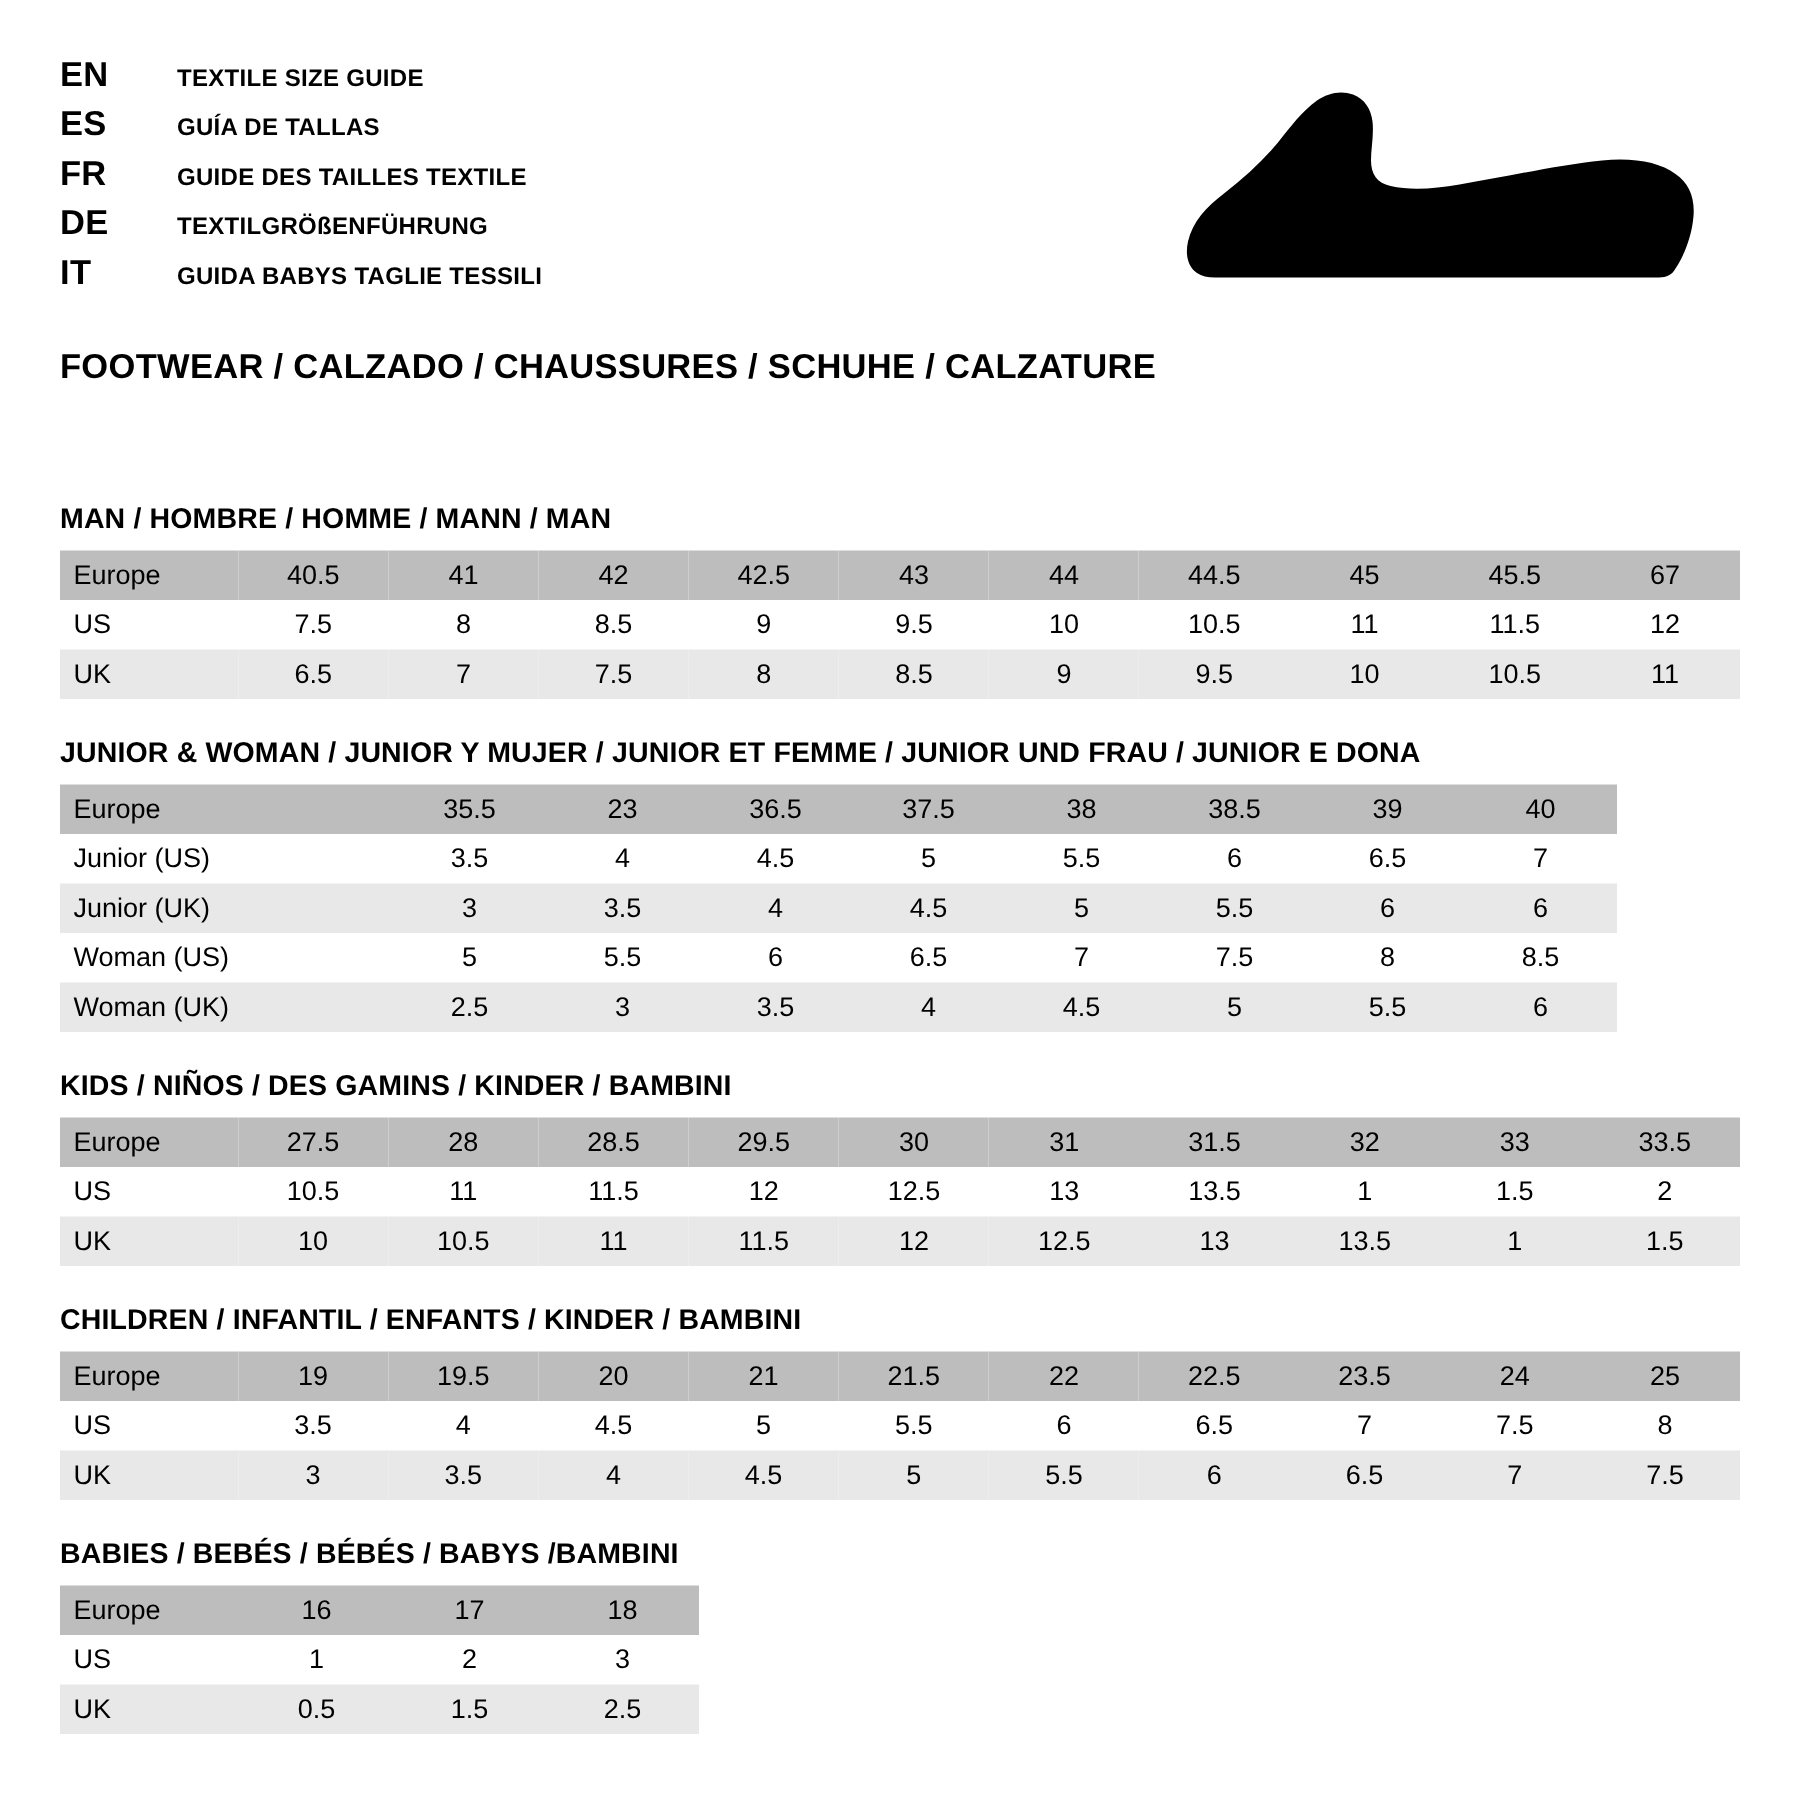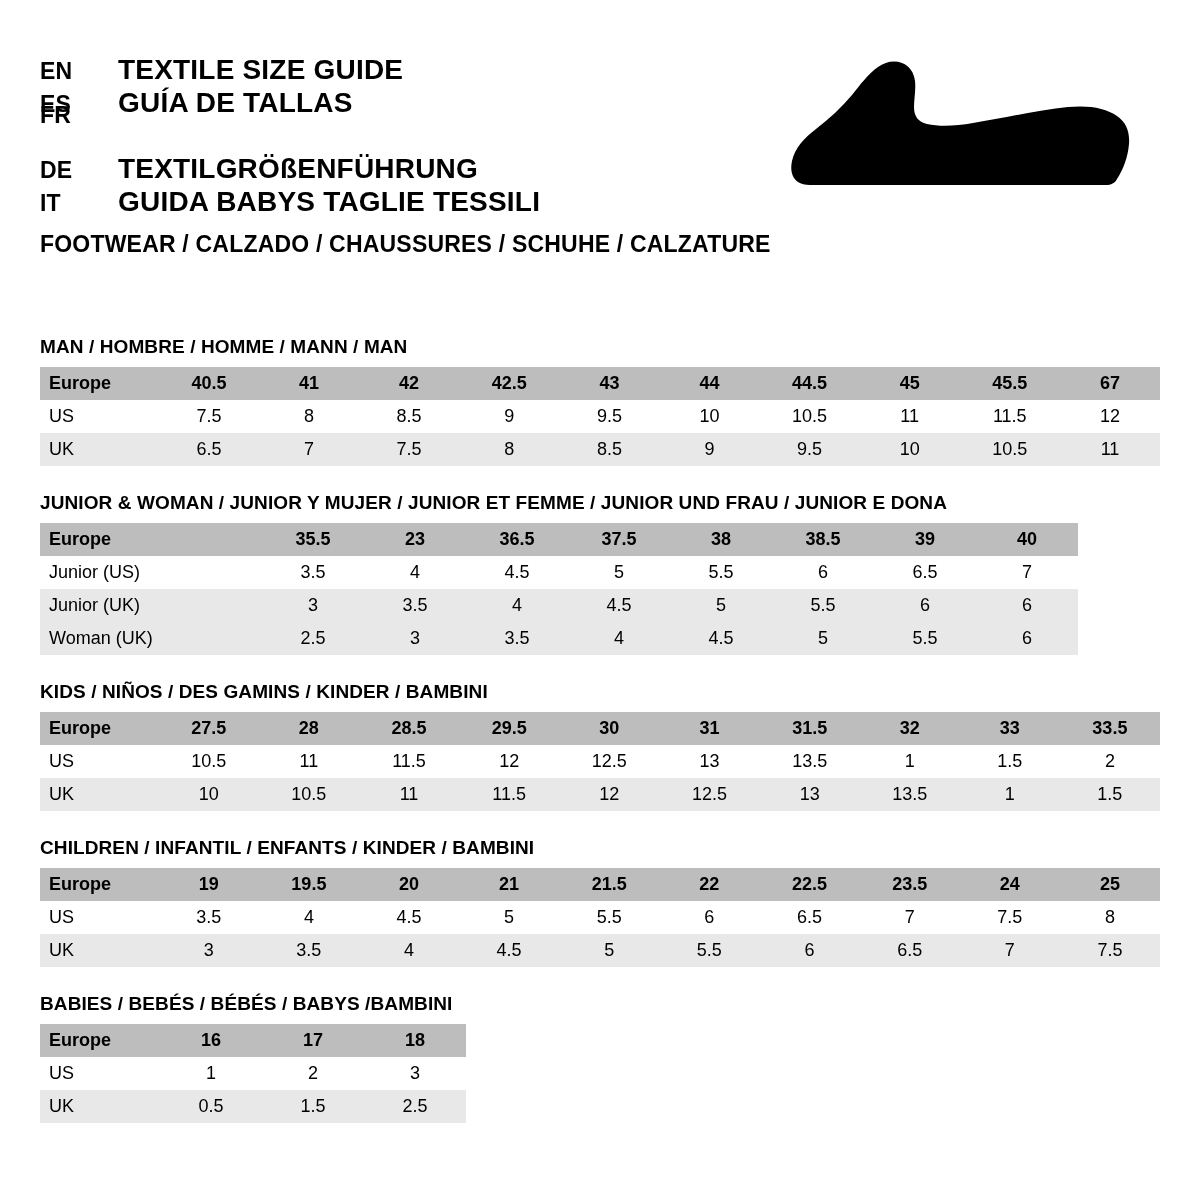--- a/index.html
+++ b/index.html
@@ -36,24 +36,23 @@
     align-items: baseline;
     height: 33px;
   }
   .lang-code {
     width: 78px;
     font-size: 23px;
     font-weight: bold;
     letter-spacing: 0.2px;
   }
   .lang-title {
-    font-size: 28px;
+    font-size: 16px;
     font-weight: bold;
     letter-spacing: 0.2px;
-    margin-top: 18px;
   }
 
   .shoe-wrap {
     width: 360px;
     margin-right: 20px;
     margin-top: 24px;
     display: flex;
     justify-content: center;
   }
 
@@ -85,21 +84,20 @@
     text-align: center;
     vertical-align: middle;
     font-weight: normal;
   }
   table.size-table td.label {
     text-align: left;
     padding-left: 9px;
   }
   tr.shaded td {
     background: #bdbdbd;
-    font-weight: bold;
   }
   tr.plain td {
     background: #ffffff;
   }
   tr.light td {
     background: #e8e8e8;
   }
 
   
   .w-label { width: 120px; }
@@ -118,20 +116,21 @@
       <div class="lang-row">
         <div class="lang-code">EN</div>
         <div class="lang-title">TEXTILE SIZE GUIDE</div>
       </div>
       <div class="lang-row">
         <div class="lang-code">ES</div>
         <div class="lang-title">GUÍA DE TALLAS</div>
       </div>
       <div class="lang-row">
         <div class="lang-code">FR</div>
+        <div class="lang-title">GUIDE DES TAILLES TEXTILE</div>
       </div>
       <div class="lang-row">
         <div class="lang-code">DE</div>
         <div class="lang-title">TEXTILGRÖßENFÜHRUNG</div>
       </div>
       <div class="lang-row">
         <div class="lang-code">IT</div>
         <div class="lang-title">GUIDA BABYS TAGLIE TESSILI</div>
       </div>
     </div>
@@ -252,20 +251,32 @@
               <td></td>
               <td>3</td>
               <td>3.5</td>
               <td>4</td>
               <td>4.5</td>
               <td>5</td>
               <td>5.5</td>
               <td>6</td>
               <td>6</td>
             </tr>
+            <tr class="plain">
+              <td class="label">Woman (US)</td>
+              <td></td>
+              <td>5</td>
+              <td>5.5</td>
+              <td>6</td>
+              <td>6.5</td>
+              <td>7</td>
+              <td>7.5</td>
+              <td>8</td>
+              <td>8.5</td>
+            </tr>
             <tr class="light">
               <td class="label">Woman (UK)</td>
               <td></td>
               <td>2.5</td>
               <td>3</td>
               <td>3.5</td>
               <td>4</td>
               <td>4.5</td>
               <td>5</td>
               <td>5.5</td>

